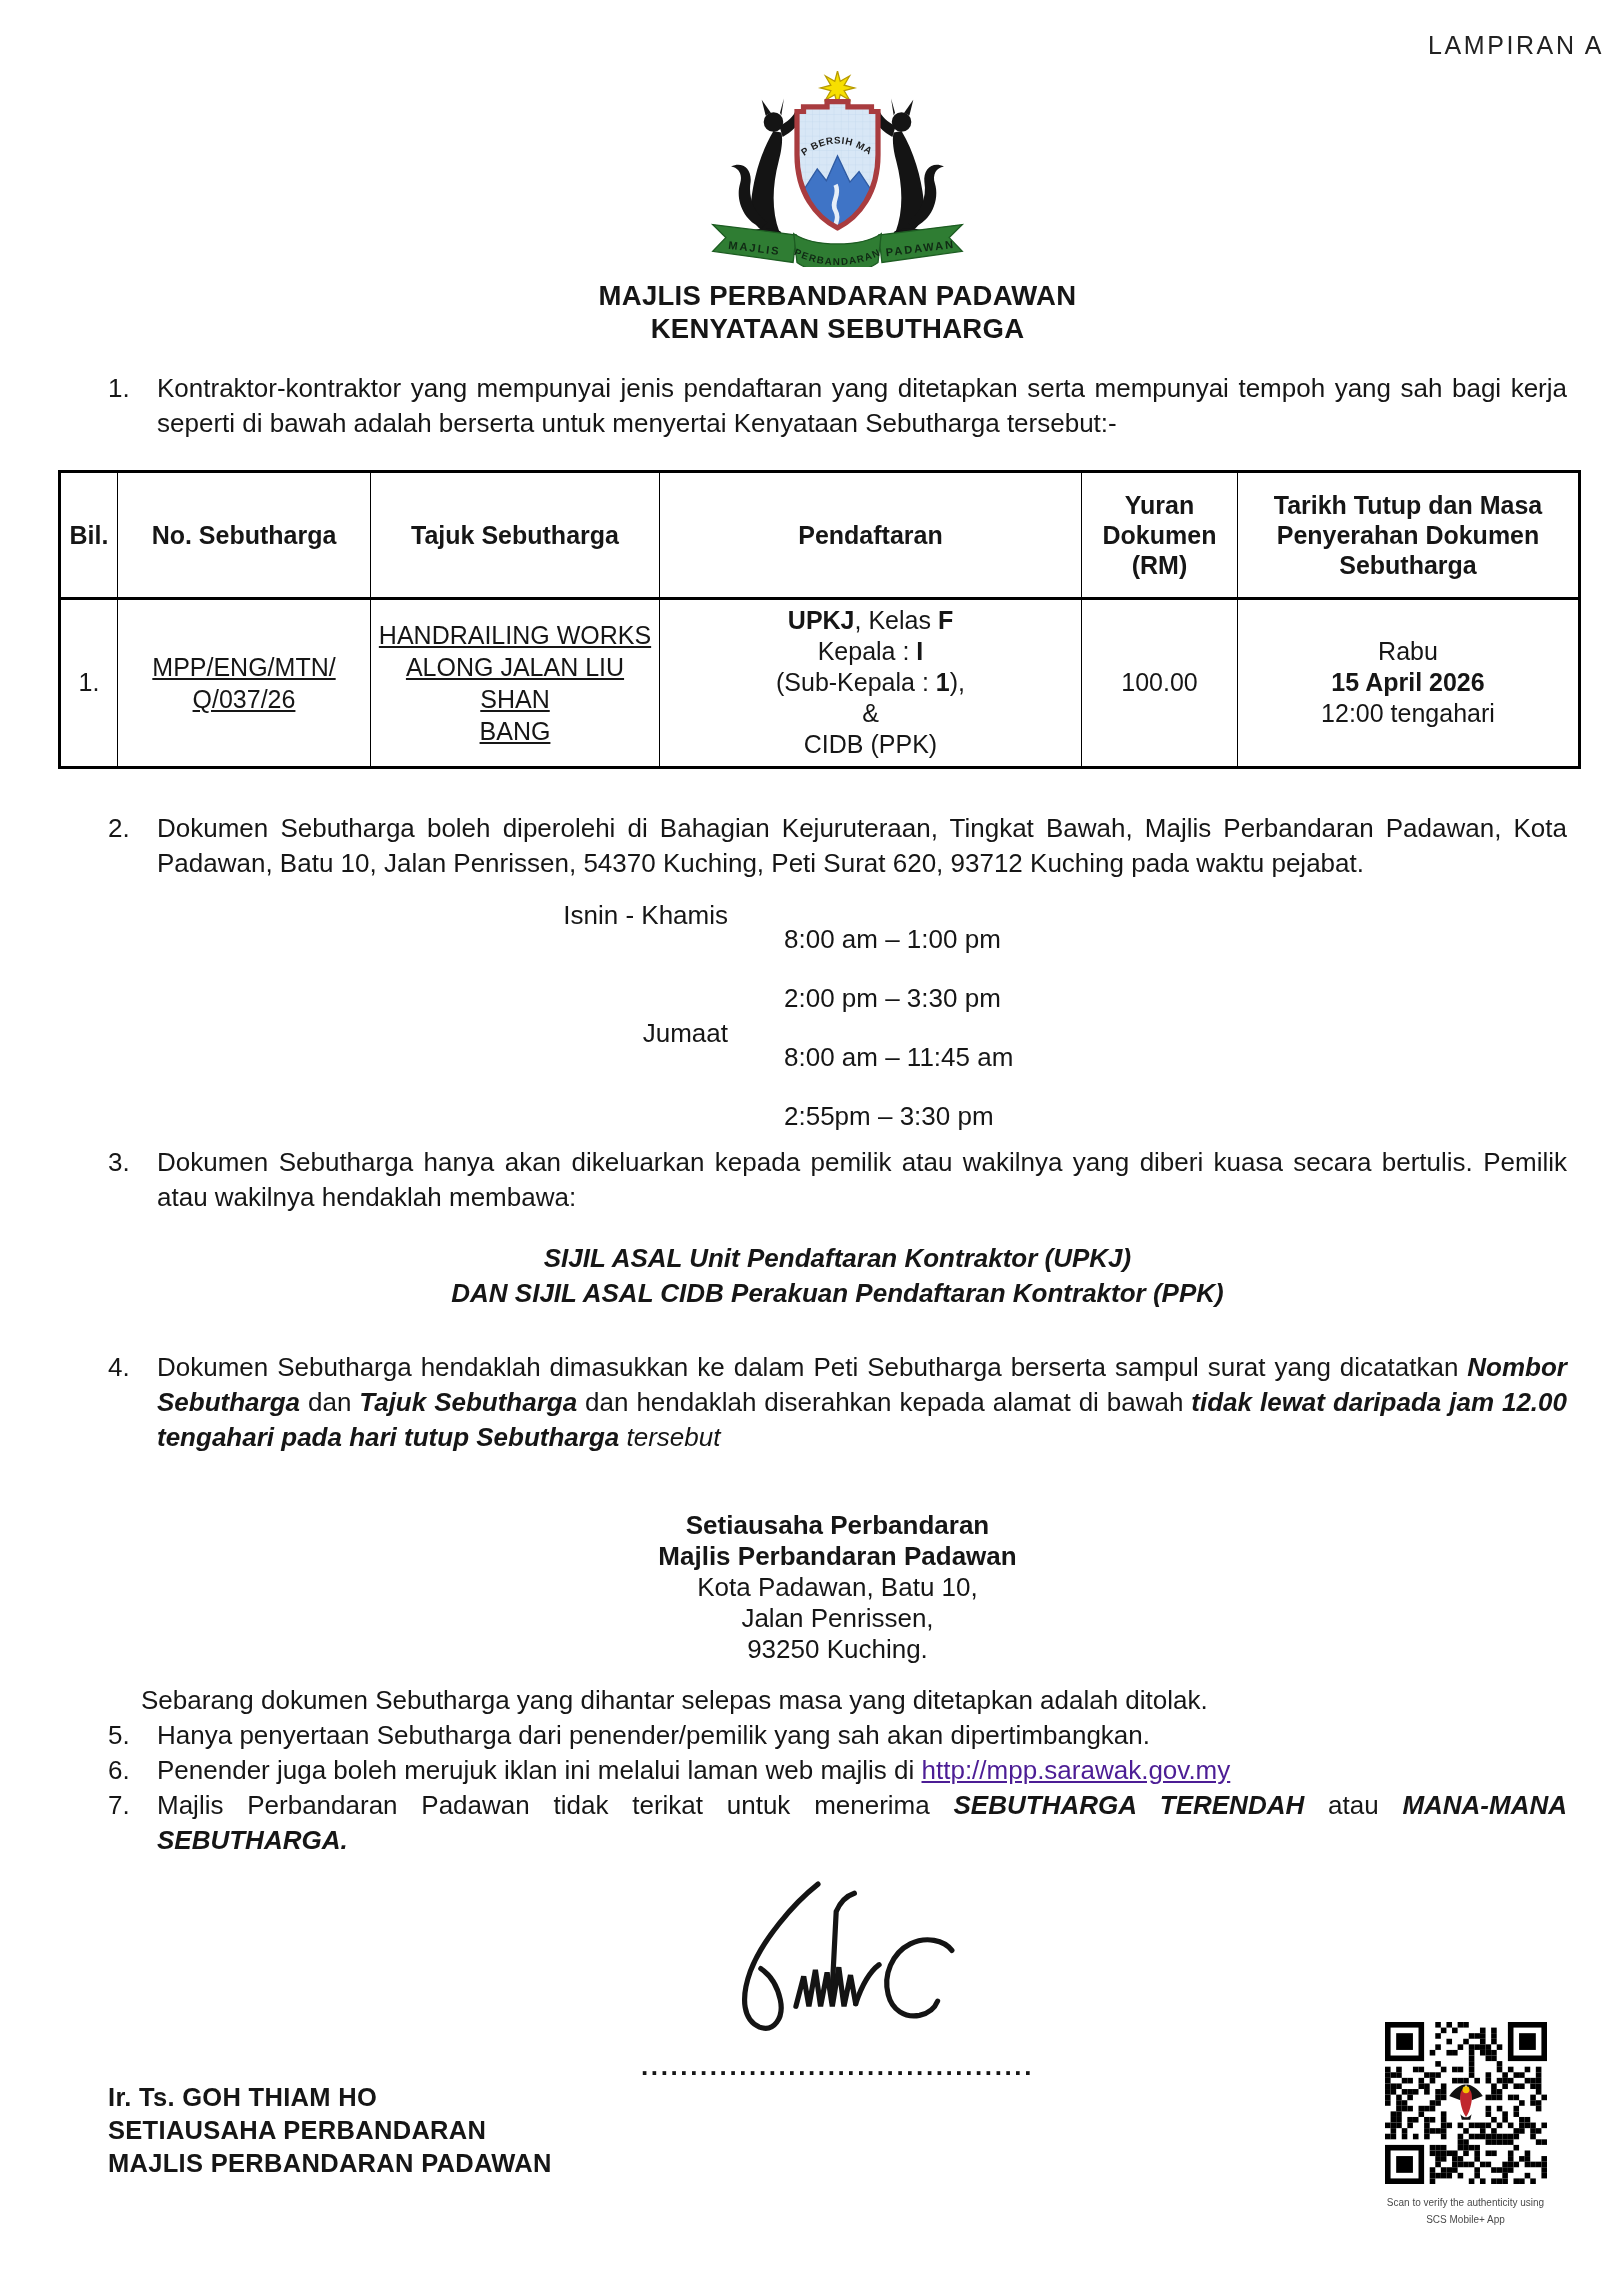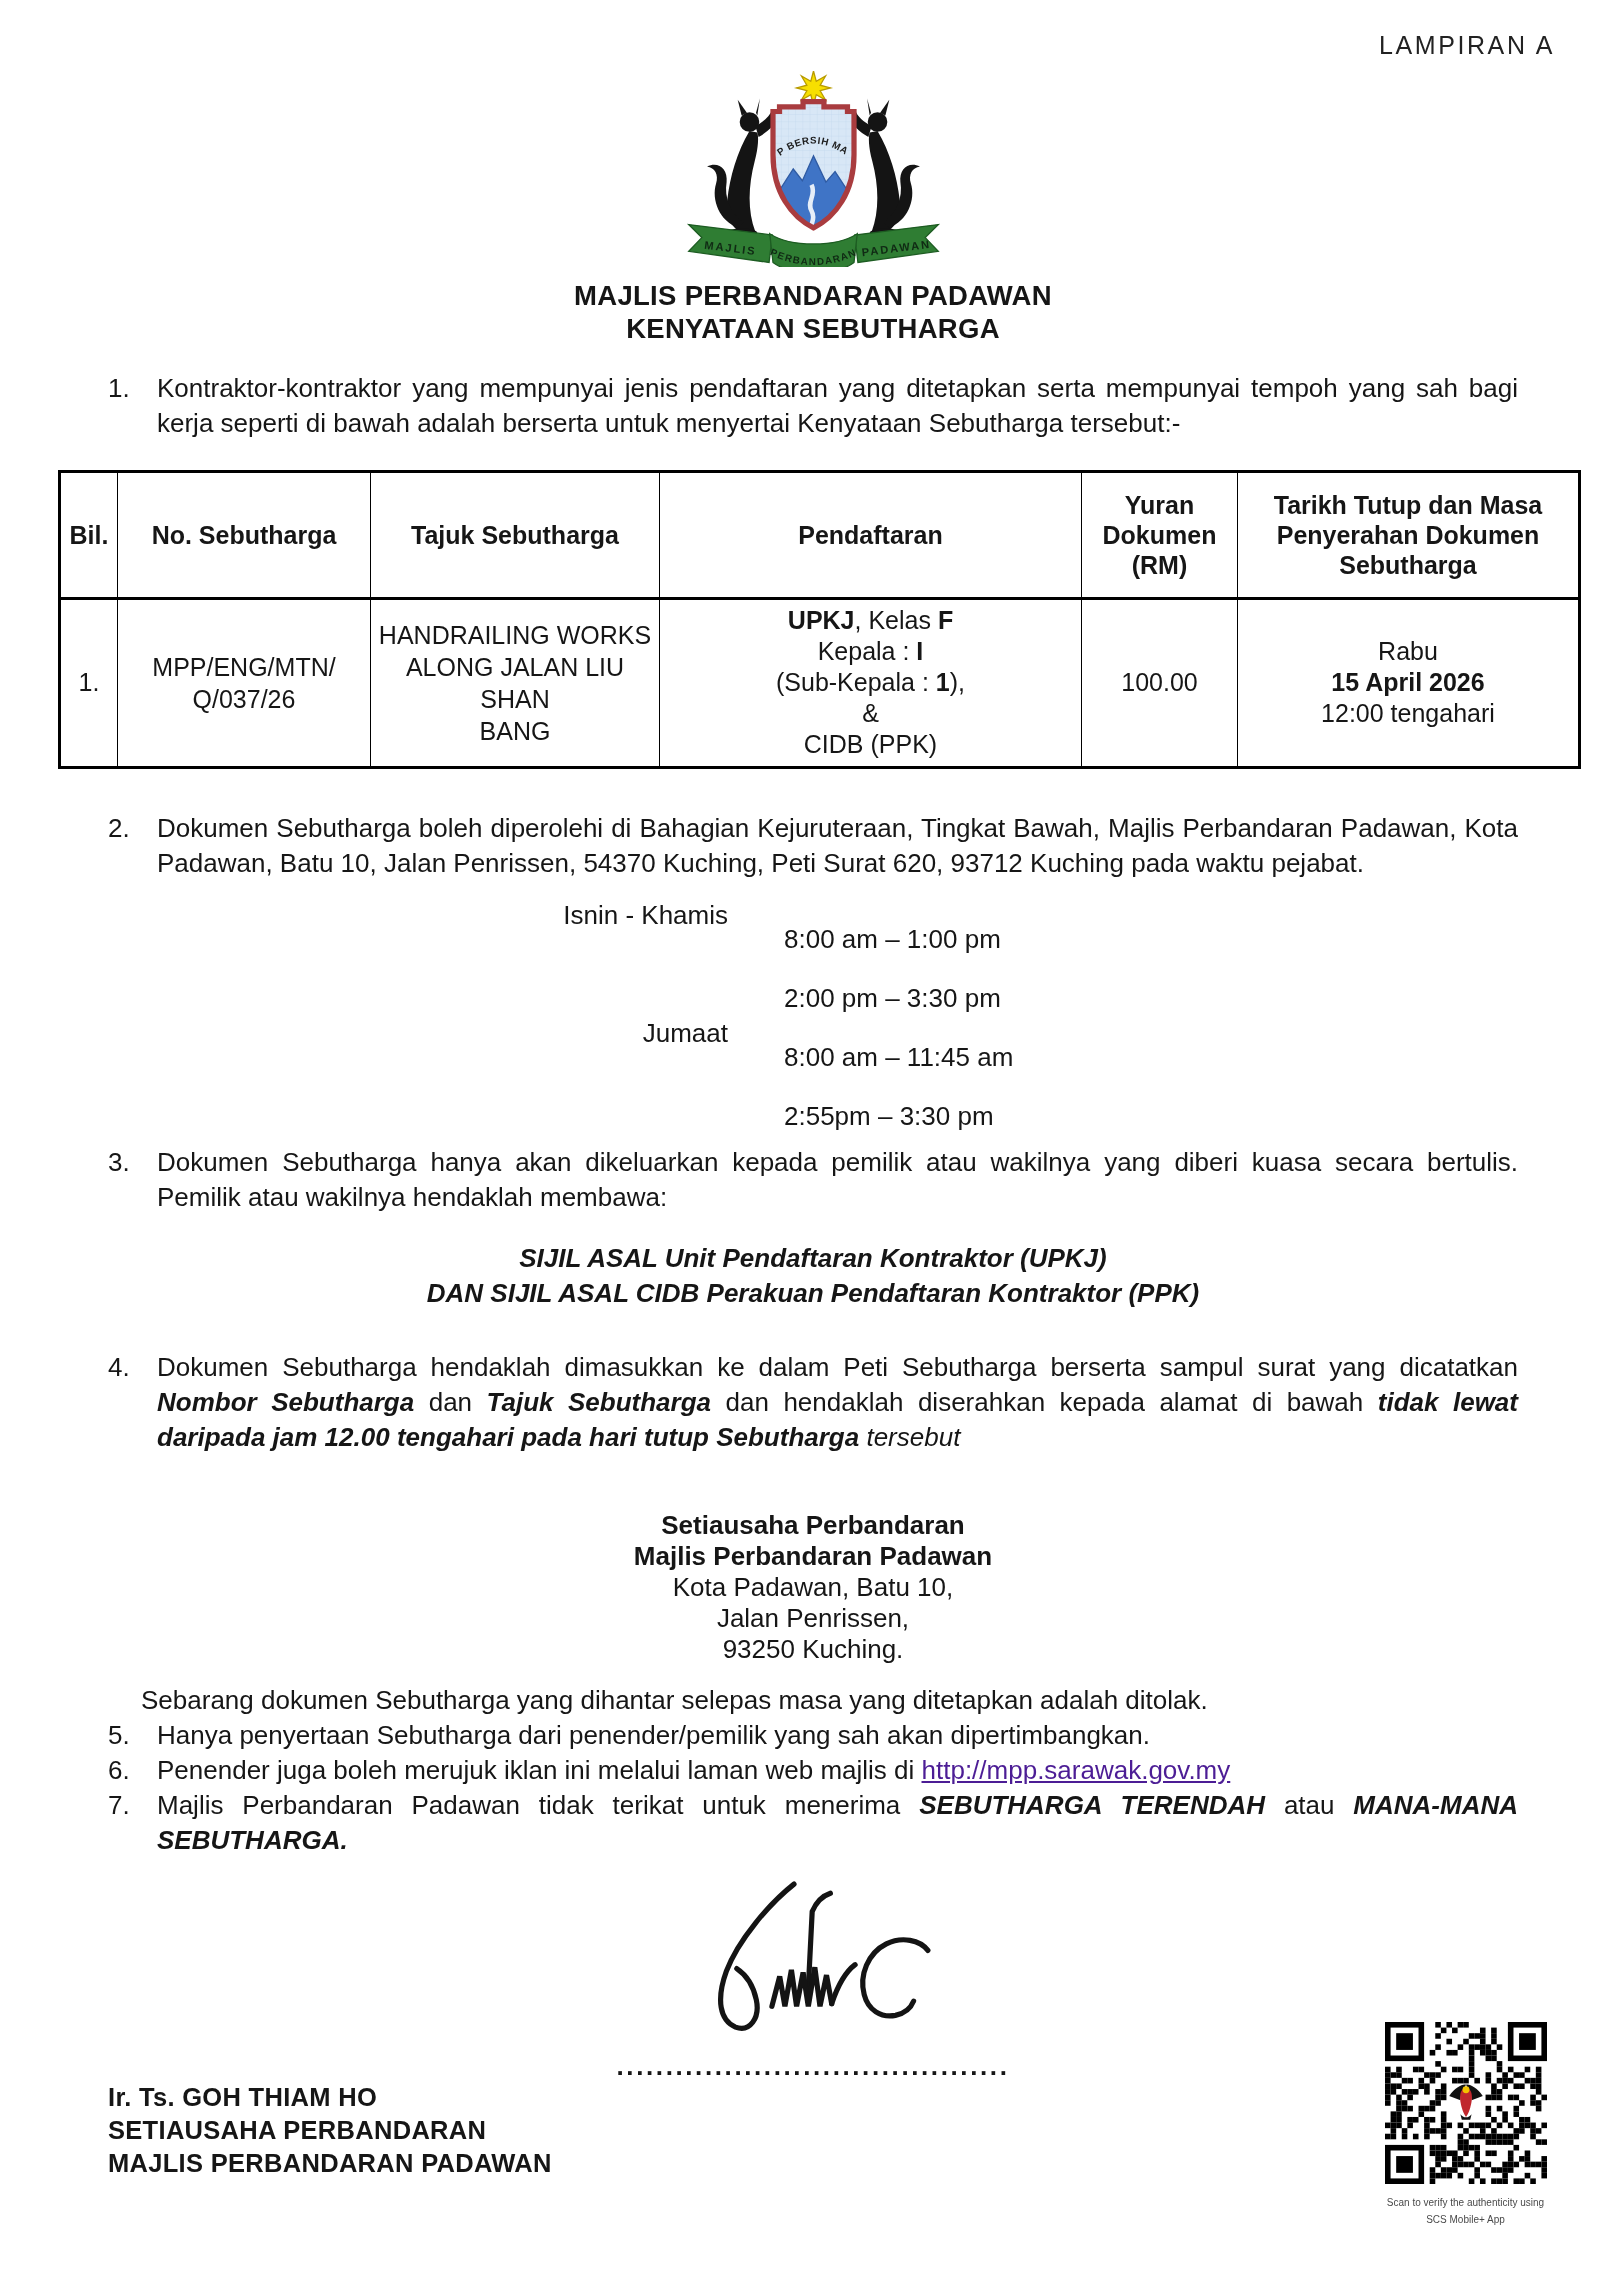--- a/index.html
+++ b/index.html
@@ -1,18 +1,18 @@
 <!DOCTYPE html>
 <html style="font-size:10.5px"><head>
 <meta charset="utf-8">
 <style>
   html,body{margin:0;padding:0;background:#fff;}
   .page{position:relative;width:1623px;height:2295px;background:#fff;overflow:hidden;
         font-family:"Liberation Sans",sans-serif;color:#161616;font-size:26px;}
-  .content{padding:31px 105px 0 108px;}
+  .content{padding:31px 56px 0 108px;}
 
   .lampiran{text-align:right;margin-right:-37px;font-size:25px;letter-spacing:2.6px;color:#222;}
 
   .crest-wrap{text-align:center;margin-top:10.5px;}
   .titles{text-align:center;font-weight:bold;font-size:27.5px;line-height:33px;margin-top:5.2px;letter-spacing:0.3px;}
 
   .para{display:flex;line-height:35px;}
   .pnum{flex:0 0 49px;}
   .ptext{flex:1;text-align:justify;}
   .mt-p1{margin-top:26px;}
@@ -23,21 +23,21 @@
   .b{font-weight:bold;}
   .bi{font-weight:bold;font-style:italic;}
   .link{color:#4c1d95;text-decoration:underline;}
 
   table.doc-table{border-collapse:collapse;table-layout:fixed;width:1520px;margin:29px 0 0 -50px;
         border:3.3px solid #000;}
   .doc-table th,.doc-table td{border:1.3px solid #000;text-align:center;vertical-align:middle;
         font-size:25px;padding:2.6px 5.2px;}
   .doc-table thead th{border-bottom:3.3px solid #000;font-weight:bold;height:119px;line-height:30px;}
   .doc-table tbody td{height:161px;}
-  .cell-lines div{line-height:32px;}
+  .cell-lines div{line-height:32px;text-decoration:underline;}
   .pend-lines div{line-height:31px;}
 
   .hours{margin-top:17px;display:grid;grid-template-columns:620px auto;line-height:35px;}
   .hours .hl{text-align:right;}
   .hours .ht{padding-left:56px;margin-top:24px;}
 
   .center-bi{text-align:center;font-weight:bold;font-style:italic;line-height:35px;margin-top:26px;}
 
   .address{text-align:center;line-height:31px;margin-top:55px;}
 

